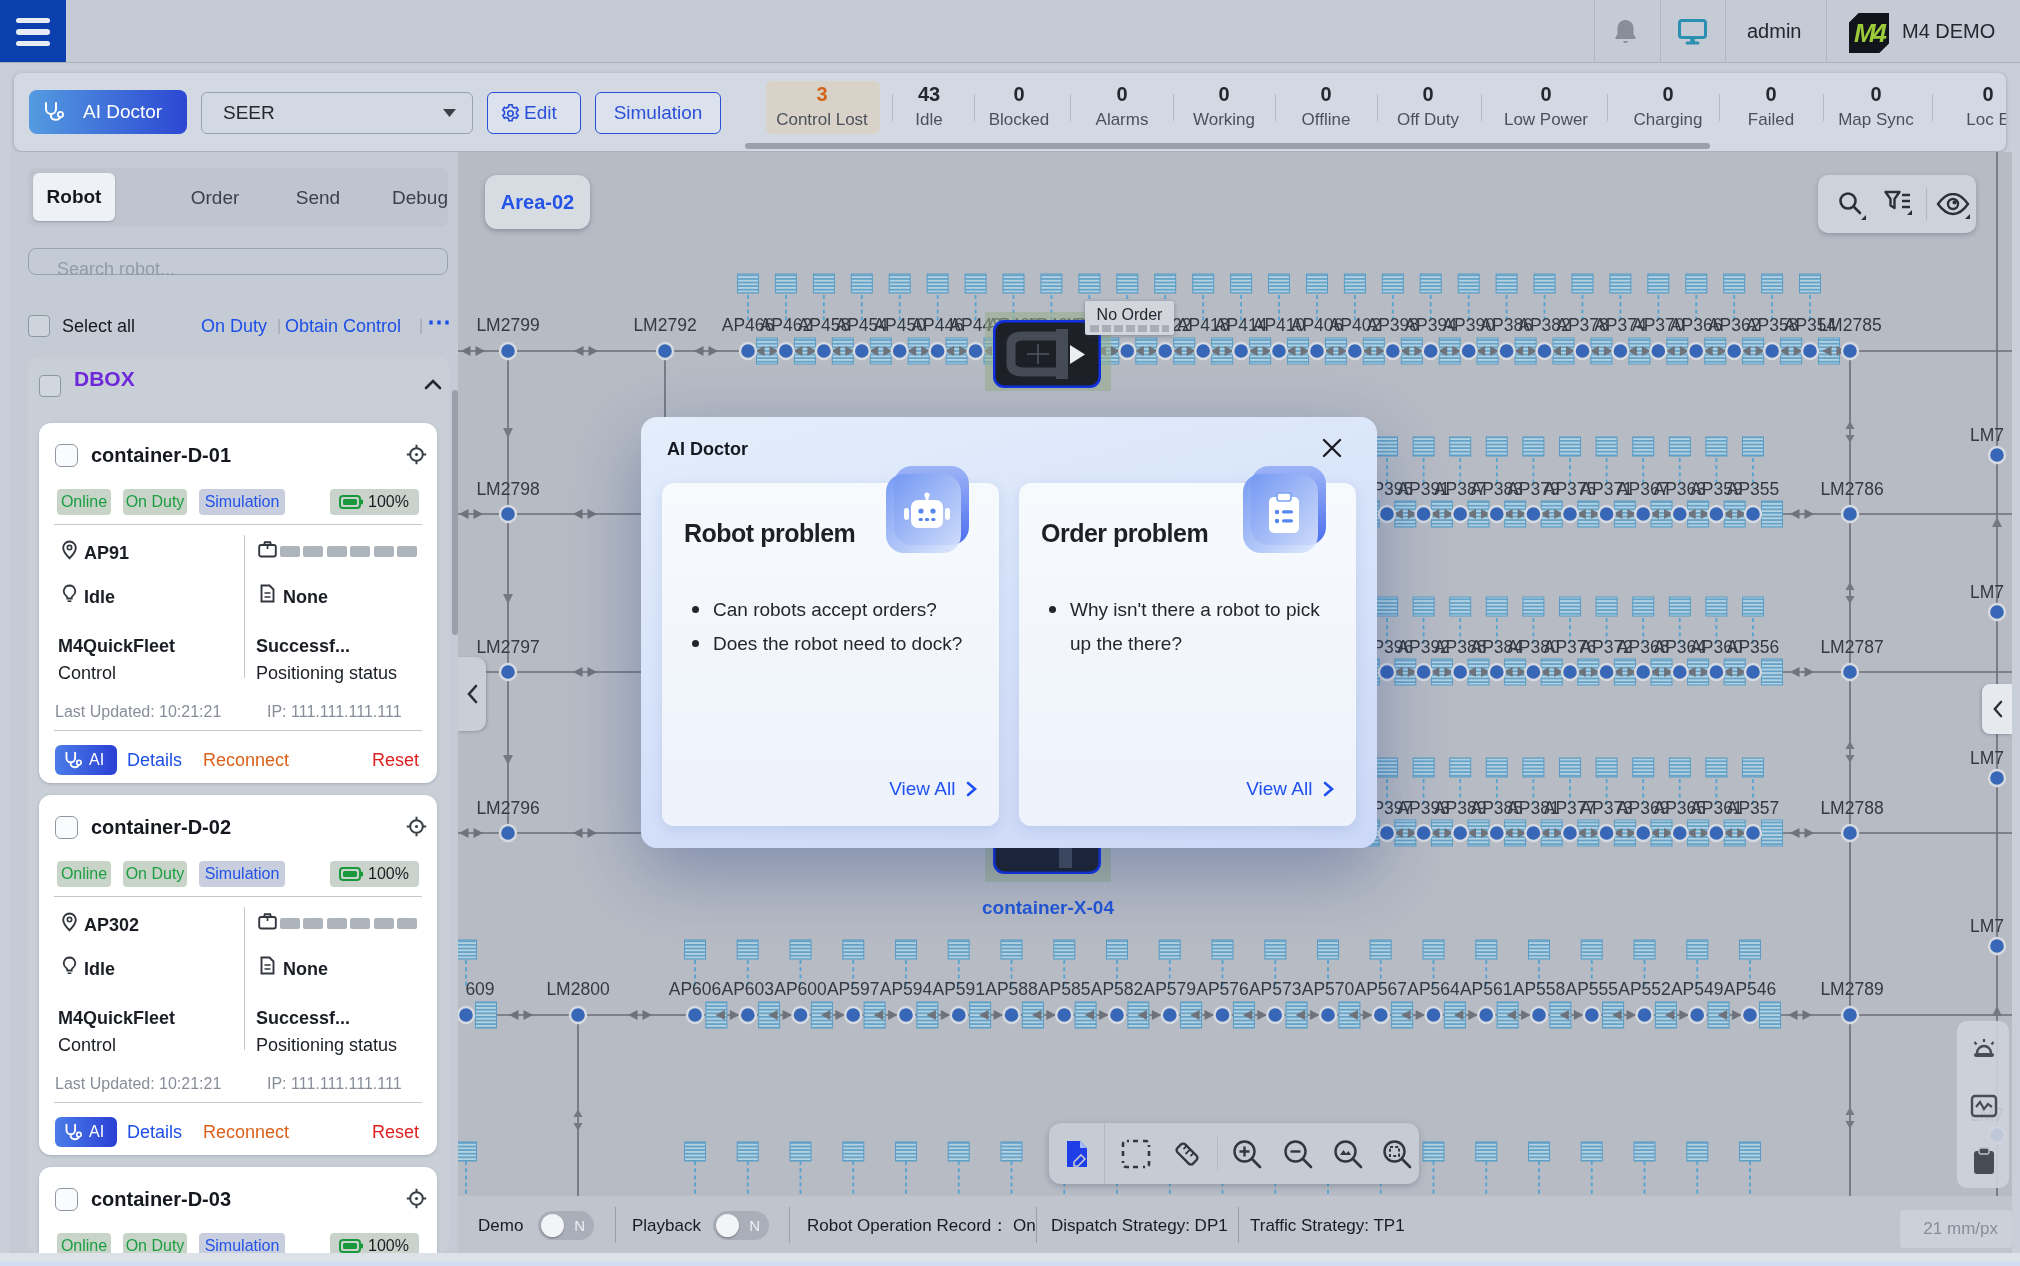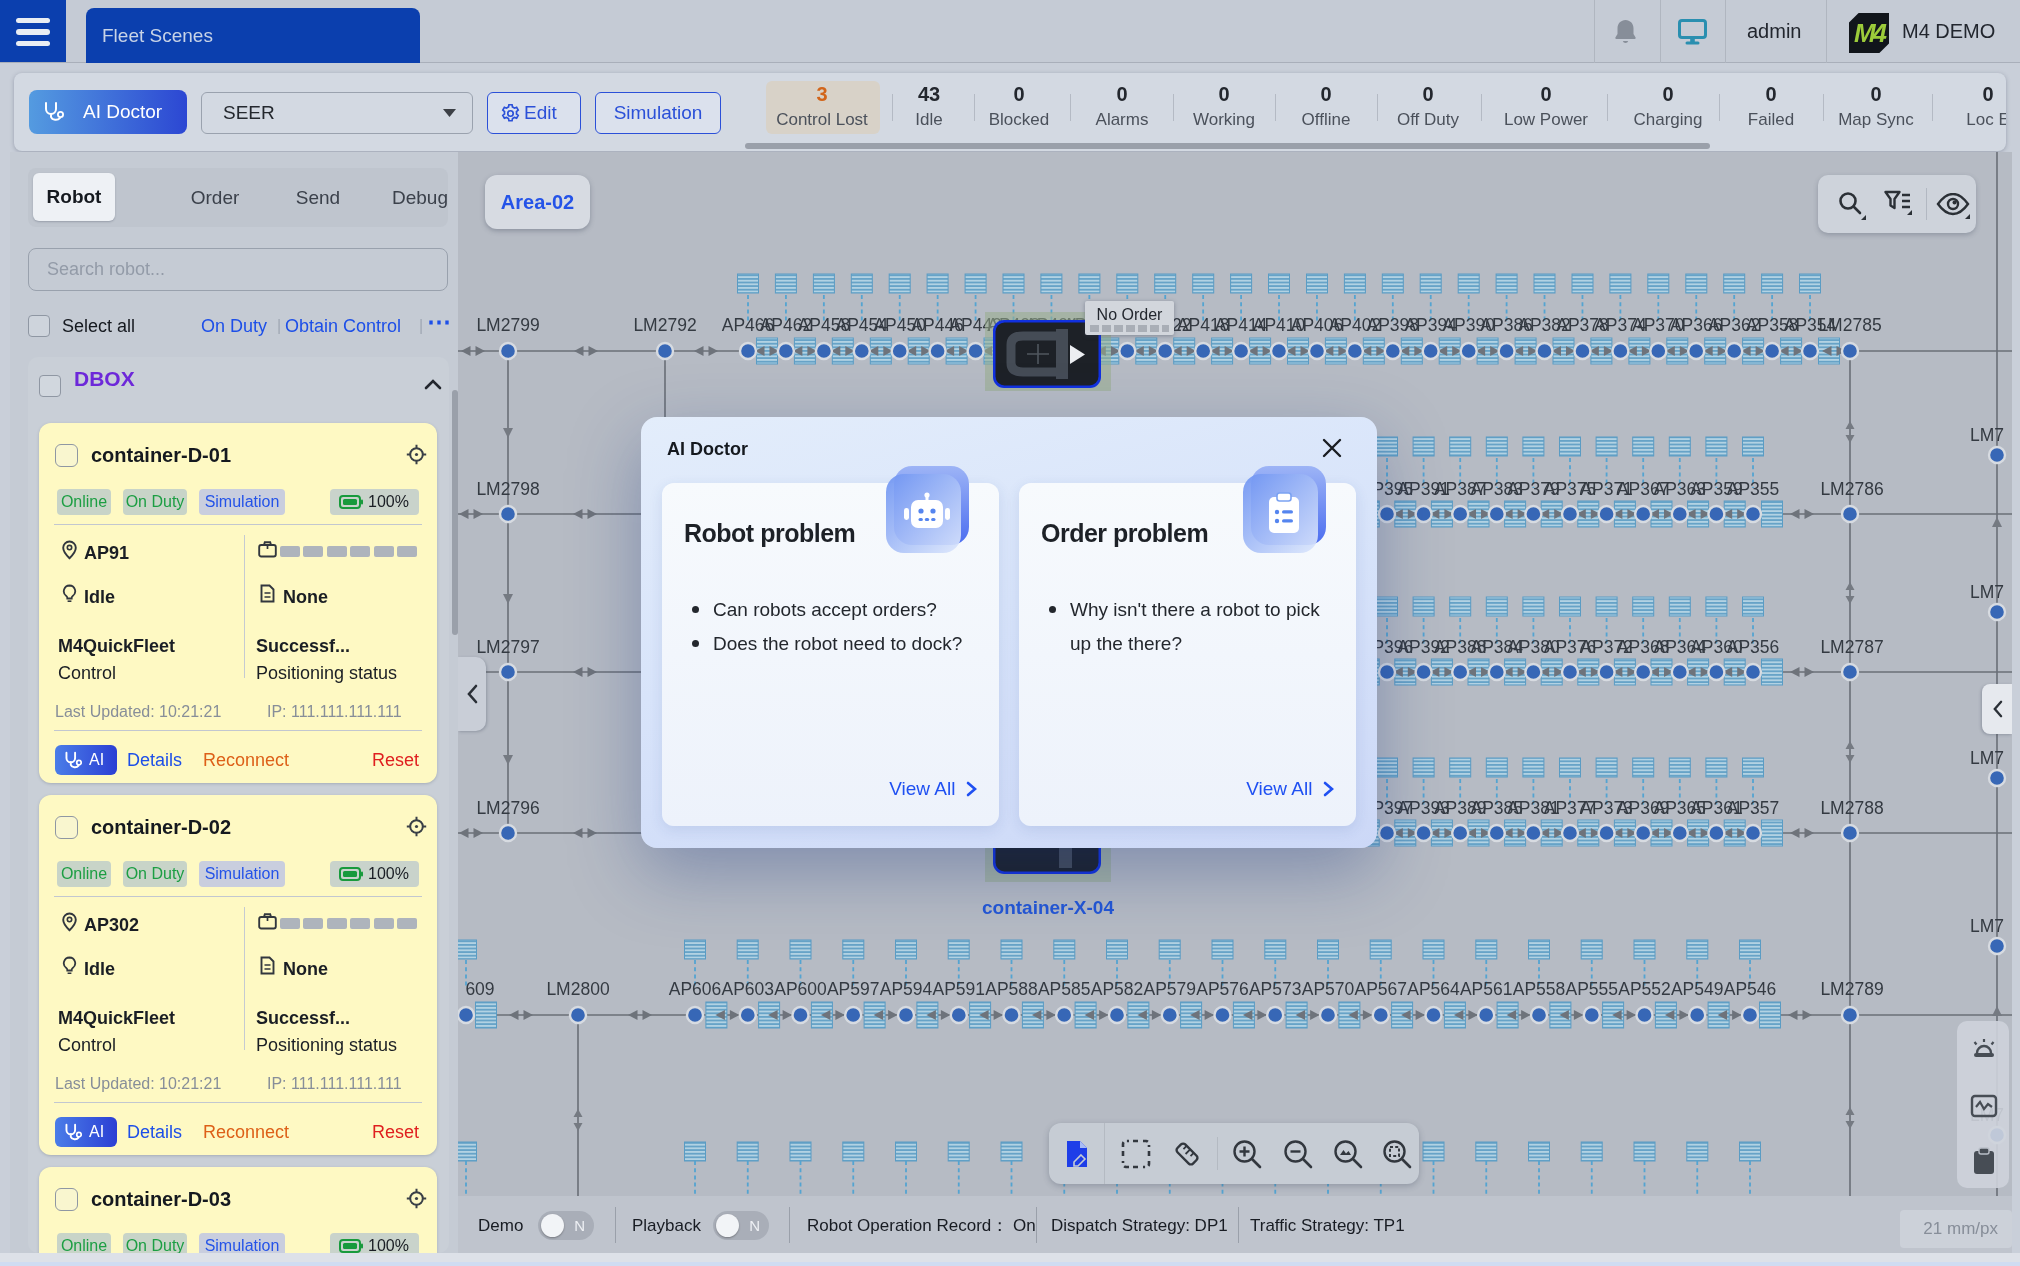--- a/index.html
+++ b/index.html
@@ -23,24 +23,24 @@
 .stat .l{font-size:17px;color:#4b515b;line-height:26px;white-space:nowrap}
 .ssep{top:21px;width:1px;height:27px;background:#b4bac4}
 #clchip{left:752px;top:8px;width:114px;height:53px;background:#d8d2c8;border-radius:6px}
 #hscroll{left:731px;top:70px;width:965px;height:6px;border-radius:3px;background:#9aa0aa}
 
 #sidebar{left:10px;top:152px;width:448px;height:1101px;background:#c5cbd4;overflow:hidden}
 .cb{border:1.5px solid #8f97a3;border-radius:4px;background:rgba(235,238,242,.25)}
 #tabsbar{left:18px;top:16px;width:420px;height:59px;background:#bfc5ce;border-radius:8px}
 #tabactive{left:5px;top:5px;width:82px;height:48px;background:#eef1f5;border-radius:6px;box-shadow:0 1px 2px rgba(60,70,90,.3);font-weight:bold;font-size:19px;color:#15191f;text-align:center;line-height:48px}
 .tablbl{top:0;height:59px;line-height:59px;font-size:19px;color:#3b414b;text-align:center;width:80px}
-#search{left:18px;top:96px;width:420px;height:43px;border:1.5px solid #99a1ad;border-radius:8px;font-size:18px;color:#939ba8;line-height:40px;padding-left:18px}
+#search{left:18px;top:96px;width:420px;height:27px;border:1.5px solid #99a1ad;border-radius:8px;font-size:18px;color:#939ba8;line-height:40px;padding-left:28px}
 #selrow{left:18px;top:163px;width:420px;height:22px}
 #dboxpanel{left:18px;top:205px;width:421px;height:896px;background:#c9cfd7;border-radius:10px;overflow:hidden}
-.card{position:absolute;left:11px;width:398px;height:360px;background:#fef9c3;border-radius:12px;box-shadow:0 1px 3px rgba(60,70,90,.25);overflow:hidden}
+.card{position:absolute;left:11px;width:398px;height:360px;background:#ffffff;border-radius:12px;box-shadow:0 1px 3px rgba(60,70,90,.25);overflow:hidden}
 .tag{position:absolute;top:66px;height:26px;border-radius:4px;font-size:16px;text-align:center}
 .tag.g{color:#1c9e43;background:#c8d4c8}
 .tag.b{color:#2453e8;background:#c9cede}
 .dash{position:absolute;top:128px;width:20px;height:11px;border-radius:2px;background:#aeb4bc}
 .ctit{position:absolute;left:52px;top:21px;font-size:20px;font-weight:bold;color:#15191f}
 .cdiv{position:absolute;left:15px;width:368px;height:1px;background:#c2c7d0}
 .crow{position:absolute;font-size:18px;color:#1a1e24}
 .cgray{position:absolute;font-size:16px;color:#878e99}
 .aibtn{position:absolute;left:16px;top:322px;width:62px;height:30px;border-radius:6px;background:linear-gradient(90deg,#4a7de8,#2b3fd4);color:#fff;font-size:16px;line-height:30px}
 .flink{position:absolute;top:322px;font-size:18px;line-height:30px}
@@ -77,21 +77,20 @@
 
 #bstrip{left:0;top:1253px;width:2020px;height:13px;background:#dde1e8}
 #bstrip2{left:0;top:1262px;width:2020px;height:4px;background:#cfdcf2}
 </style></head><body>
 <div id="topbar" class="abs">
 <div id="burger" class="abs">
       <i style="top:17.5px"></i>
       <i style="top:29px"></i>
       <i style="top:40.5px"></i>
     </div>
-<div id="tab" class="abs">Fleet Scenes</div>
 <div class="tsep abs" style="left:1594px"></div>
 <div class="tsep abs" style="left:1660px"></div>
 <div class="tsep abs" style="left:1725px"></div>
 <div class="tsep abs" style="left:1826px"></div>
 <svg class="abs" style="left:1612px;top:18px" width="27" height="28" viewBox="0 0 27 28">
       <path d="M13.5 2 C9 2 5.5 5.6 5.5 10.2 L5.5 16 L3.4 19.6 C3.1 20.2 3.5 21 4.2 21 L22.8 21 C23.5 21 23.9 20.2 23.6 19.6 L21.5 16 L21.5 10.2 C21.5 5.6 18 2 13.5 2 Z" fill="#878e99"></path>
       <path d="M10.8 23 a2.8 2.8 0 0 0 5.4 0 Z" fill="#878e99"></path>
     </svg>
 <svg class="abs" style="left:1678px;top:19px" width="29" height="26" viewBox="0 0 29 26">
       <rect x="1.5" y="1.5" width="26" height="17" rx="2.5" fill="none" stroke="#2a8fb0" stroke-width="3"></rect>

